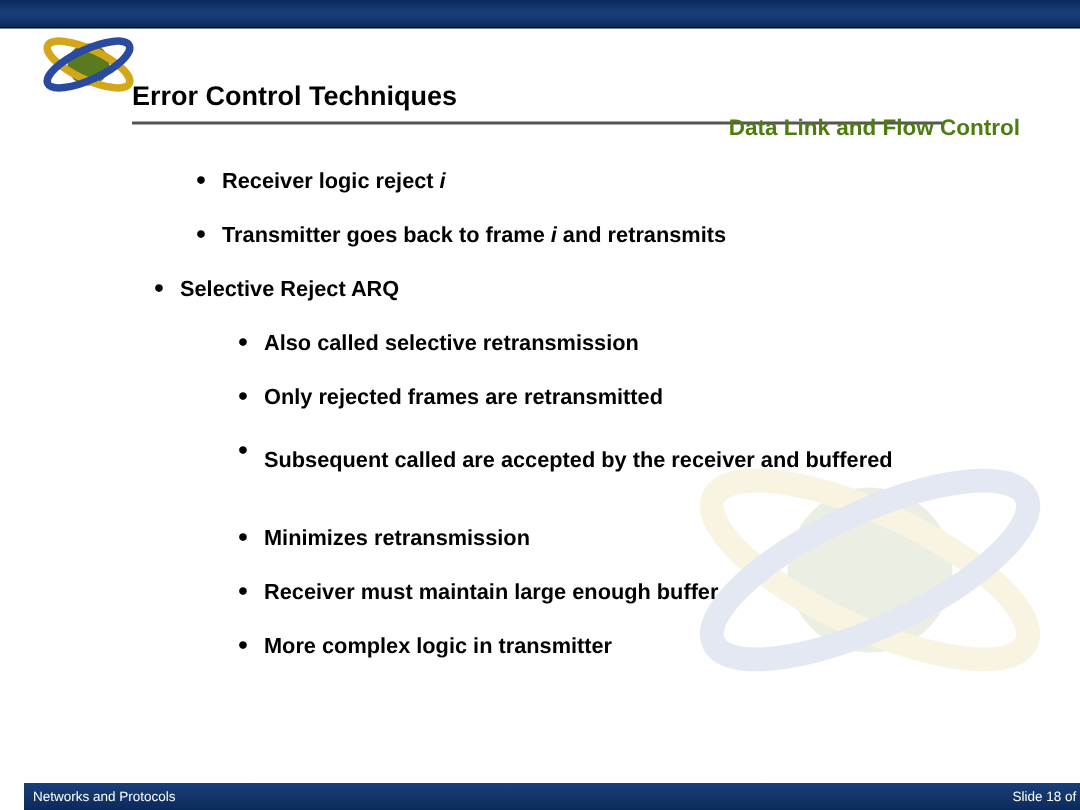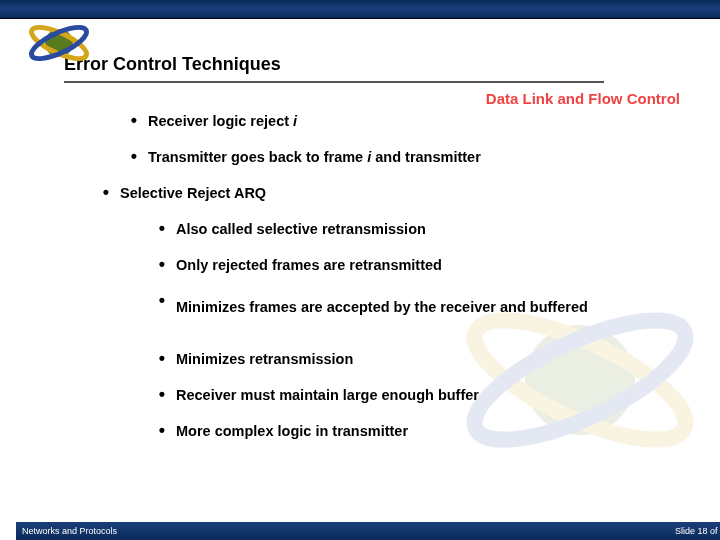--- a/index.html
+++ b/index.html
@@ -4,24 +4,24 @@
 <style>
 html,body{margin:0;padding:0}
 body{width:720px;height:540px;font-family:Arial,Helvetica,sans-serif;background:#fff;position:relative;overflow:hidden}
 .topbar{height:18px;background:linear-gradient(#0a2a5a,#1a3f7a 50%,#0a2a5a);border-bottom:1px solid #001}
 .logo-wrap{position:absolute;left:6px;top:6px;width:96px;height:108px}
 .orbit{position:absolute;left:18px;top:2px;width:70px;height:70px}
 .orbit svg{display:block}
 .tagblock{position:absolute;left:2px;top:70px;width:120px}
 .tag1{font:bold 8px/10px Arial;letter-spacing:3px;color:#000}
 .tag2{font:5.5px/7px Arial;color:#333;letter-spacing:.3px}
-.titlebar{margin:34px 0 0 64px;width:540px}
+.titlebar{margin:34px 0 0 88px;width:540px}
 .title{font:bold 18px/22px Arial;color:#000;padding-bottom:4px}
 .rule{height:2px;background:#555;margin-top:2px}
-.subtitle{position:absolute;top:90px;right:40px;font:bold 15px/18px Arial;color:#ef4444}
+.subtitle{position:absolute;top:77px;right:40px;font:bold 15px/18px Arial;color:#4d7c0f}
 .content{position:absolute;left:120px;top:110px;width:580px;font:bold 14.5px/22px Arial;color:#000}
 .row{display:flex;align-items:flex-start;margin-bottom:14px}
 .bul{width:28px;text-align:center;font-size:18px;line-height:20px}
 .txt{flex:1}
 .lvl1{margin-left:0}
 .lvl2{margin-left:0}
 .lvl3{margin-left:28px}
 .ital{}
 .row .txt span.inline-ital{font-style:italic}
 .footer{position:absolute;left:16px;bottom:0;width:720px;height:18px;background:linear-gradient(#1a3f7a,#0a2a5a);color:#fff;font:9px/18px Arial}
@@ -61,41 +61,41 @@
 
 <div class="content">
 
   <div class="row lvl2">
     <div class="bul">•</div>
     <div class="txt"><span>Receiver logic reject </span><span class="inline-ital">i</span></div>
   </div>
 
   <div class="row lvl2">
     <div class="bul">•</div>
-    <div class="txt"><span>Transmitter goes back to frame </span><span class="inline-ital">i</span><span> and transmitter</span></div>
+    <div class="txt"><span>Transmitter goes back to frame </span><span class="inline-ital">i</span><span> and retransmits</span></div>
   </div>
 
   <div class="row lvl1" style="margin-left:-28px">
     <div class="bul">•</div>
     <div class="txt ital">Selective Reject  ARQ</div>
   </div>
 
   <div class="row lvl3">
     <div class="bul">•</div>
     <div class="txt">Also called selective retransmission</div>
   </div>
 
   <div class="row lvl3">
     <div class="bul">•</div>
     <div class="txt">Only rejected frames are retransmitted</div>
   </div>
 
   <div class="row lvl3" style="margin-bottom:24px">
     <div class="bul">•</div>
-    <div class="txt" style="line-height:34px">Minimizes frames are accepted by the receiver and buffered</div>
+    <div class="txt" style="line-height:34px">Subsequent called are accepted by the receiver and buffered</div>
   </div>
 
   <div class="row lvl3">
     <div class="bul">•</div>
     <div class="txt">Minimizes retransmission</div>
   </div>
 
   <div class="row lvl3">
     <div class="bul">•</div>
     <div class="txt">Receiver must maintain large enough buffer</div>

